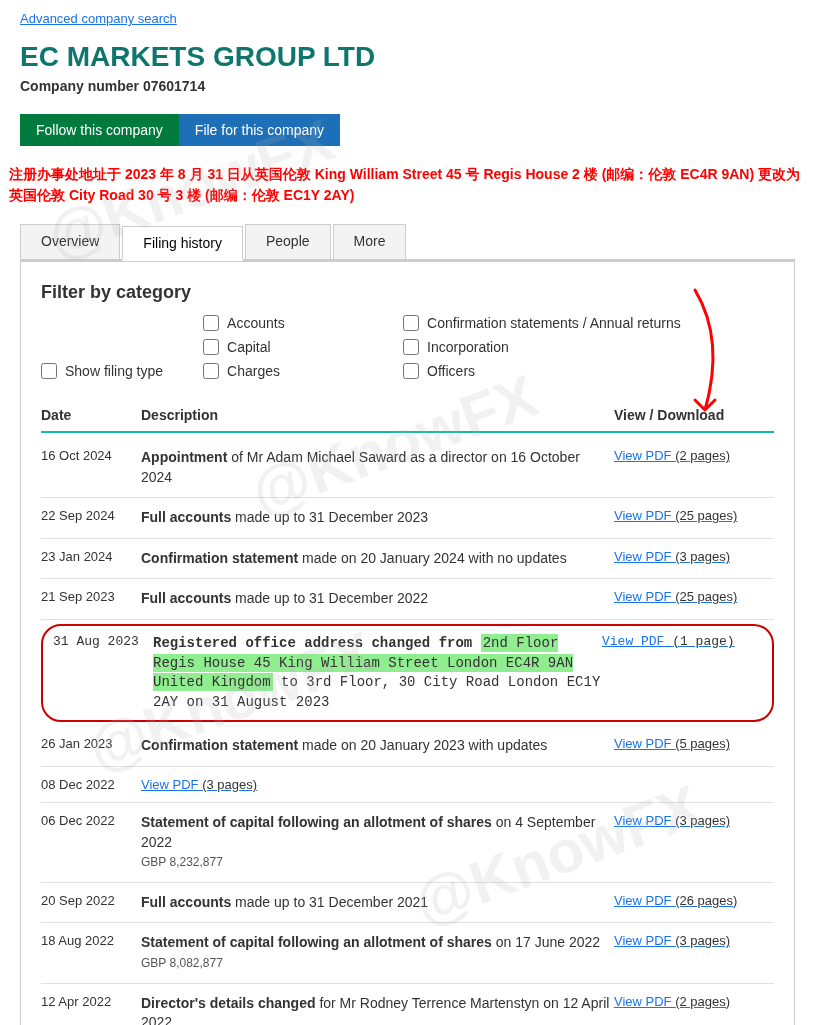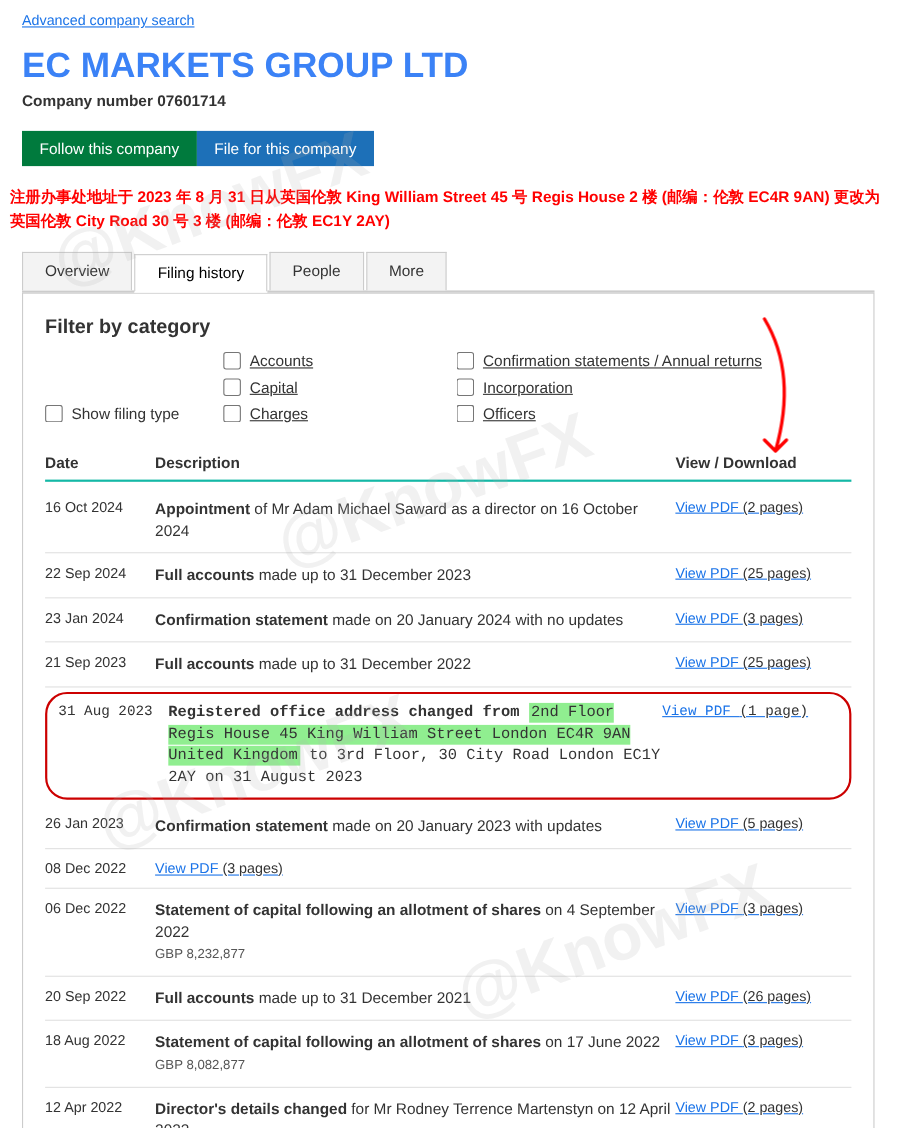--- a/index.html
+++ b/index.html
@@ -2,21 +2,21 @@
 <html><head>
   <meta charset="utf-8">
   <style>
     * { box-sizing: border-box; margin: 0; padding: 0; }
     body { font-family: Arial, sans-serif; font-size: 14px; color: #333; background: #fff; width: 815px; }
 
     .top-link { padding: 10px 20px; }
     .top-link a { color: #1a73e8; text-decoration: underline; font-size: 13px; }
 
     .company-header { padding: 5px 20px 10px; }
-    .company-title { font-size: 32px; font-weight: bold; color: #3b82f6; margin-bottom: 5px; }
+    .company-title { font-size: 28px; font-weight: bold; color: #0f766e; margin-bottom: 5px; }
     .company-number { font-size: 14px; color: #333; }
     .company-number span { font-weight: bold; }
 
     .action-buttons { padding: 10px 20px; display: flex; gap: 0; }
     .btn-follow { background: #007a3d; color: #fff; border: none; padding: 8px 16px; font-size: 14px; cursor: pointer; font-weight: normal; }
     .btn-file { background: #1d70b8; color: #fff; border: none; padding: 8px 16px; font-size: 14px; cursor: pointer; font-weight: normal; }
 
     .notice-banner { background: #fff; padding: 8px 9px; }
     .notice-text { color: red; font-size: 14px; font-weight: bold; line-height: 1.5; }
 
@@ -24,21 +24,21 @@
     .tab { padding: 8px 20px; border: 1px solid #ccc; border-bottom: none; cursor: pointer; background: #f3f3f3; font-size: 14px; color: #333; margin-right: 2px; }
     .tab.active { background: #fff; border-bottom: 2px solid #fff; font-weight: normal; color: #000; position: relative; top: 2px; }
 
     .main-content { padding: 20px; border: 1px solid #ccc; margin: 0 20px 20px; }
 
     .filter-section { margin-bottom: 20px; }
     .filter-title { font-size: 18px; font-weight: bold; margin-bottom: 12px; }
     .show-filing-type { display: flex; align-items: center; gap: 8px; font-size: 14px; margin-right: 20px; }
     .show-filing-type input[type="checkbox"] { width: 16px; height: 16px; }
 
-    .checkbox-grid { display: grid; grid-template-columns: 200px 300px; gap: 8px 12px; text-decoration: underline; }
+    .checkbox-grid { display: grid; grid-template-columns: 200px 300px; gap: 8px 0; }
     .checkbox-item { display: flex; align-items: center; gap: 8px; font-size: 14px; }
     .checkbox-item input[type="checkbox"] { width: 16px; height: 16px; }
     .table-header { display: grid; grid-template-columns: 100px 1fr 160px; border-bottom: 2px solid #14b8a6; padding: 8px 0; font-weight: bold; font-size: 14px; margin-bottom: 5px; }
     .filing-row { display: grid; grid-template-columns: 100px 1fr 160px; border-bottom: 1px solid #e0e0e0; padding: 10px 0; font-size: 14px; align-items: start; }
 
     .filing-date { color: #333; font-size: 13px; }
     .filing-desc { color: #333; line-height: 1.4; }
     .filing-desc strong { font-weight: bold; }
     .filing-desc .sub-info { font-size: 12px; color: #555; }
     .filing-view { color: #1a73e8; text-decoration: underline; cursor: pointer; font-size: 13px; }

